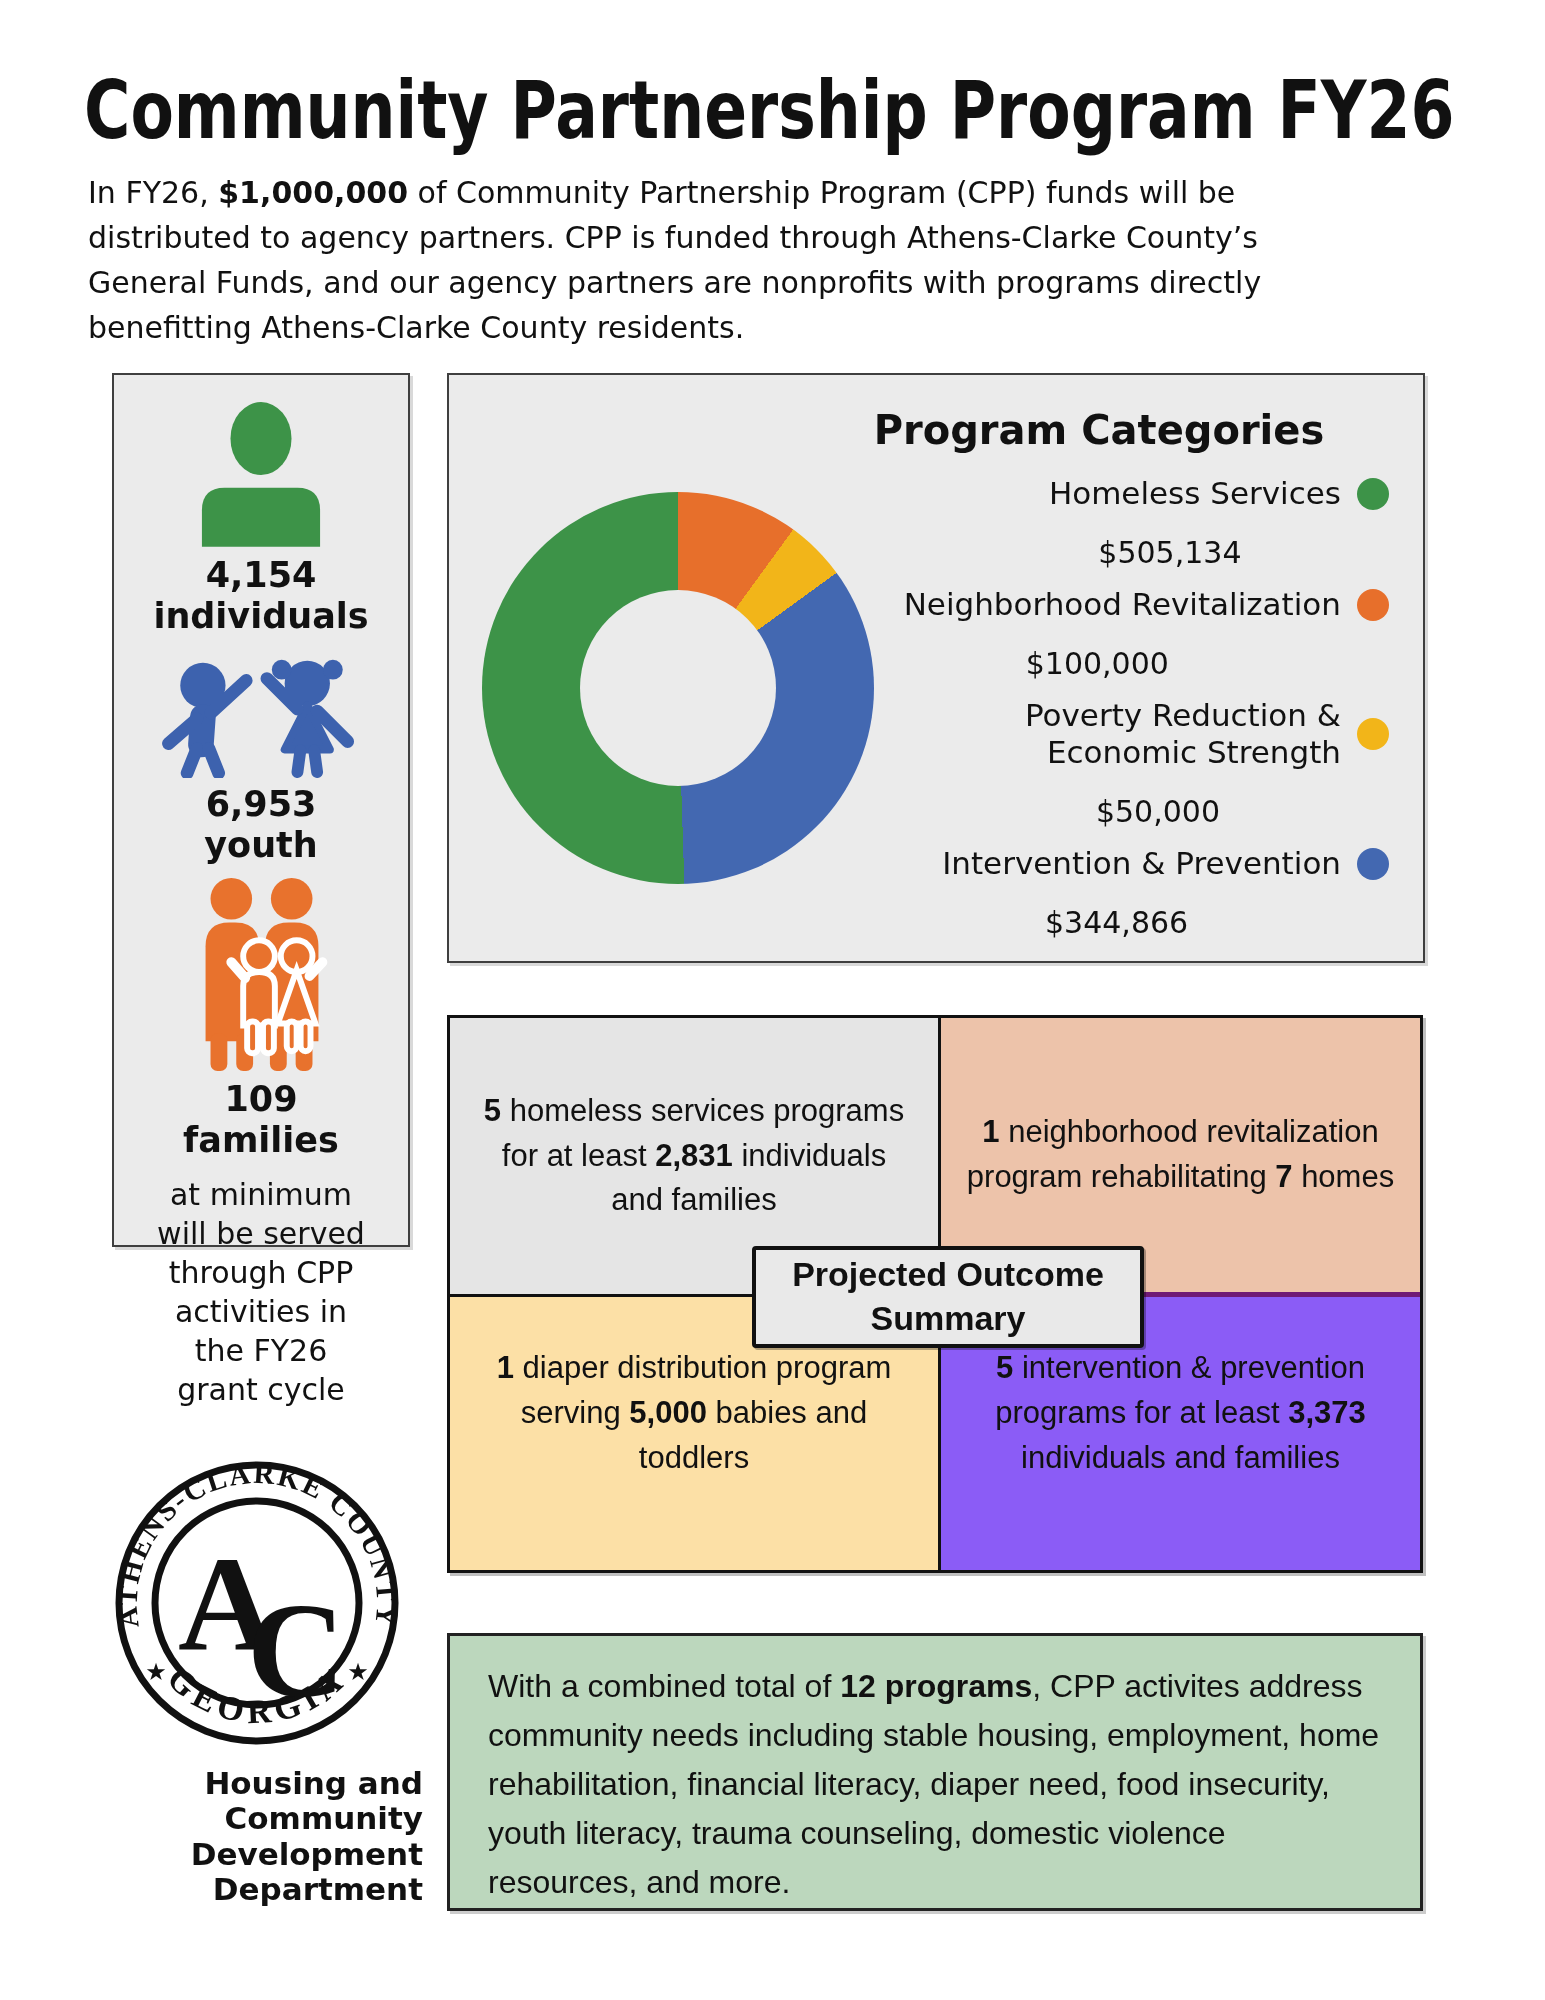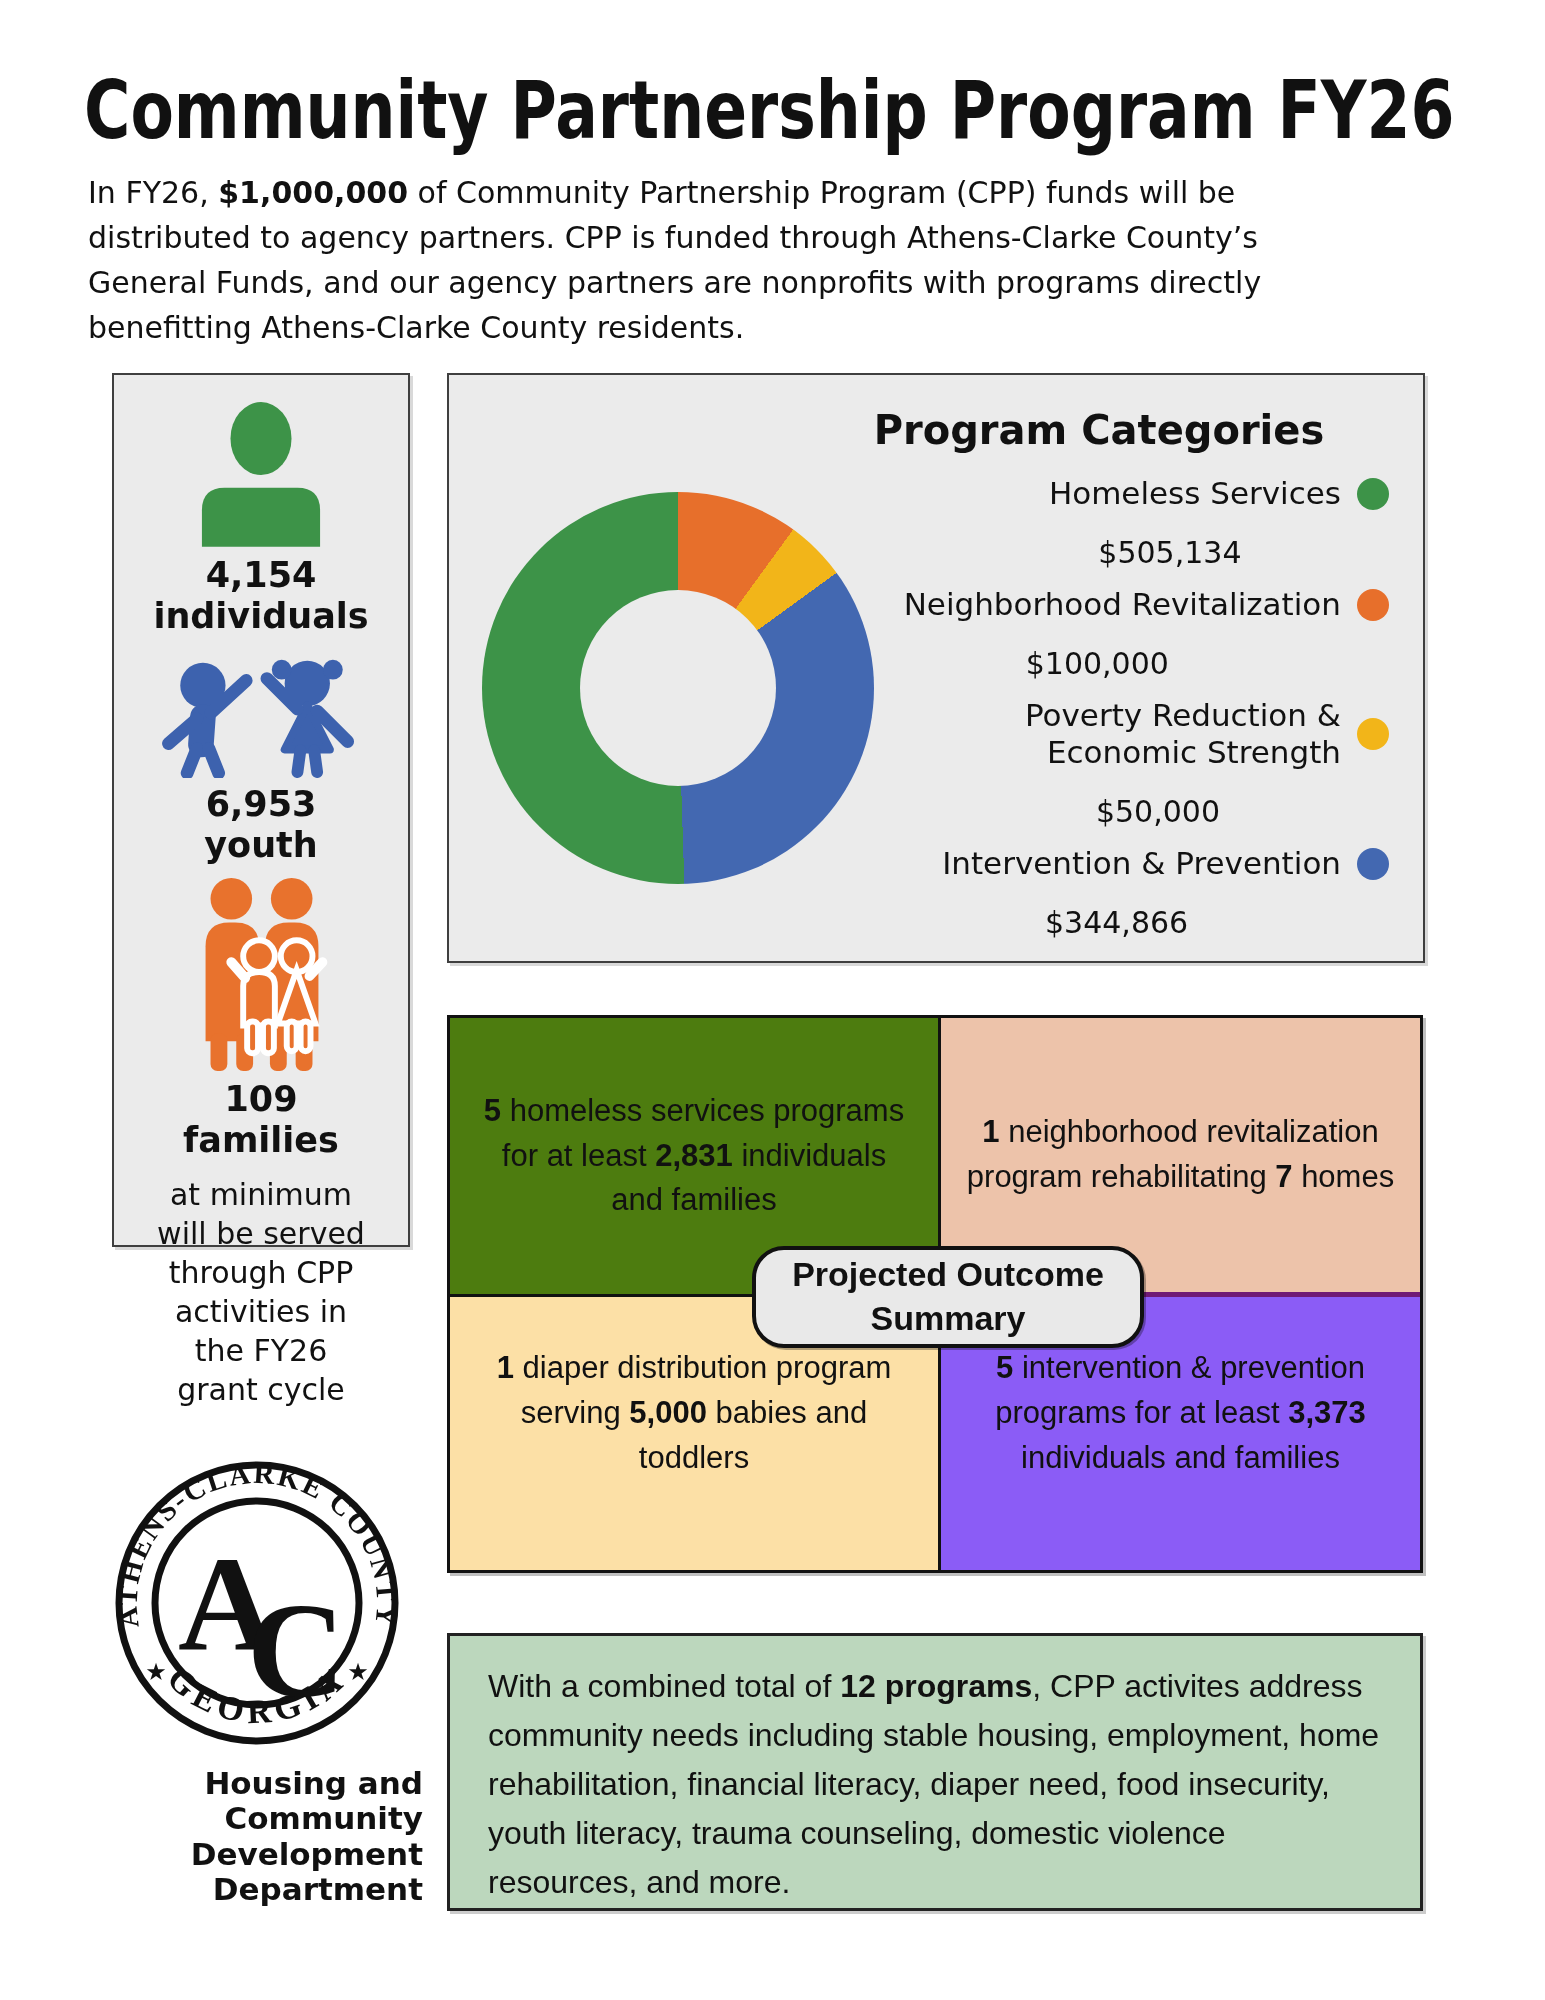--- a/index.html
+++ b/index.html
@@ -74,21 +74,21 @@
   .cell:nth-child(1){ border-right:3px solid #111; border-bottom:3px solid #111; }
   .cell:nth-child(2){ border-bottom:5px solid #701a75; }
   .cell:nth-child(3){ border-right:3px solid #111; }
   .cell-text { text-align:center; font-size:31px; line-height:1.45; }
   .cell:nth-child(1) .cell-text{ max-width:430px; }
   .cell:nth-child(2) .cell-text{ max-width:452px; }
   .cell:nth-child(3) .cell-text{ max-width:430px; margin-top:-40px; }
   .cell:nth-child(4) .cell-text{ max-width:468px; margin-top:-40px; }
   #outcome-badge {
     position:absolute; left:752px; top:1246px; width:392px; height:102px;
-    background:#E9E9E9; border:4px solid #111; border-radius:32px;
+    background:#E9E9E9; border:4px solid #111; border-radius:4px;
     display:flex; flex-direction:column; align-items:center; justify-content:center;
     font-family:"Liberation Sans", sans-serif; font-weight:bold; font-size:34px;
     line-height:1.28; z-index:5; box-shadow:2px 2px 0 rgba(0,0,0,0.3);
   }
   
   #summary-box {
     position:absolute; left:447px; top:1633px; width:976px; height:278px;
     border:3px solid #222; box-shadow:3px 3px 0 rgba(0,0,0,0.2);
     padding:26px 38px; font-family:"Liberation Sans", sans-serif;
     font-size:32px; line-height:1.53;
@@ -239,21 +239,21 @@
               <span>Intervention &amp; Prevention</span>
             </div>
           <span class="dot" style="background-color: rgb(67, 104, 177);"></span>
         </div>
         <div class="leg-amount">$344,866</div>
       </div>
     </div>
   </div>
 
   <div id="outcome-grid">
-    <div class="cell" style="background-color: #4d7c0f;">
+    <div class="cell" style="background-color: #e5e5e5;">
       <div class="cell-text"><span class="b">5</span><span> homeless services programs for at least </span><span class="b">2,831</span><span> individuals and families</span></div>
     </div>
     <div class="cell" style="background-color: rgb(237, 195, 170);">
       <div class="cell-text"><span class="b">1</span><span> neighborhood revitalization program rehabilitating </span><span class="b">7</span><span> homes</span></div>
     </div>
     <div class="cell" style="background-color: rgb(252, 224, 166);">
       <div class="cell-text"><span class="b">1</span><span> diaper distribution program serving </span><span class="b">5,000</span><span> babies and toddlers</span></div>
     </div>
     <div class="cell" style="background-color: #8b5cf6;">
       <div class="cell-text"><span class="b">5</span><span> intervention &amp; prevention programs for at least </span><span class="b">3,373</span><span> individuals and families</span></div>

